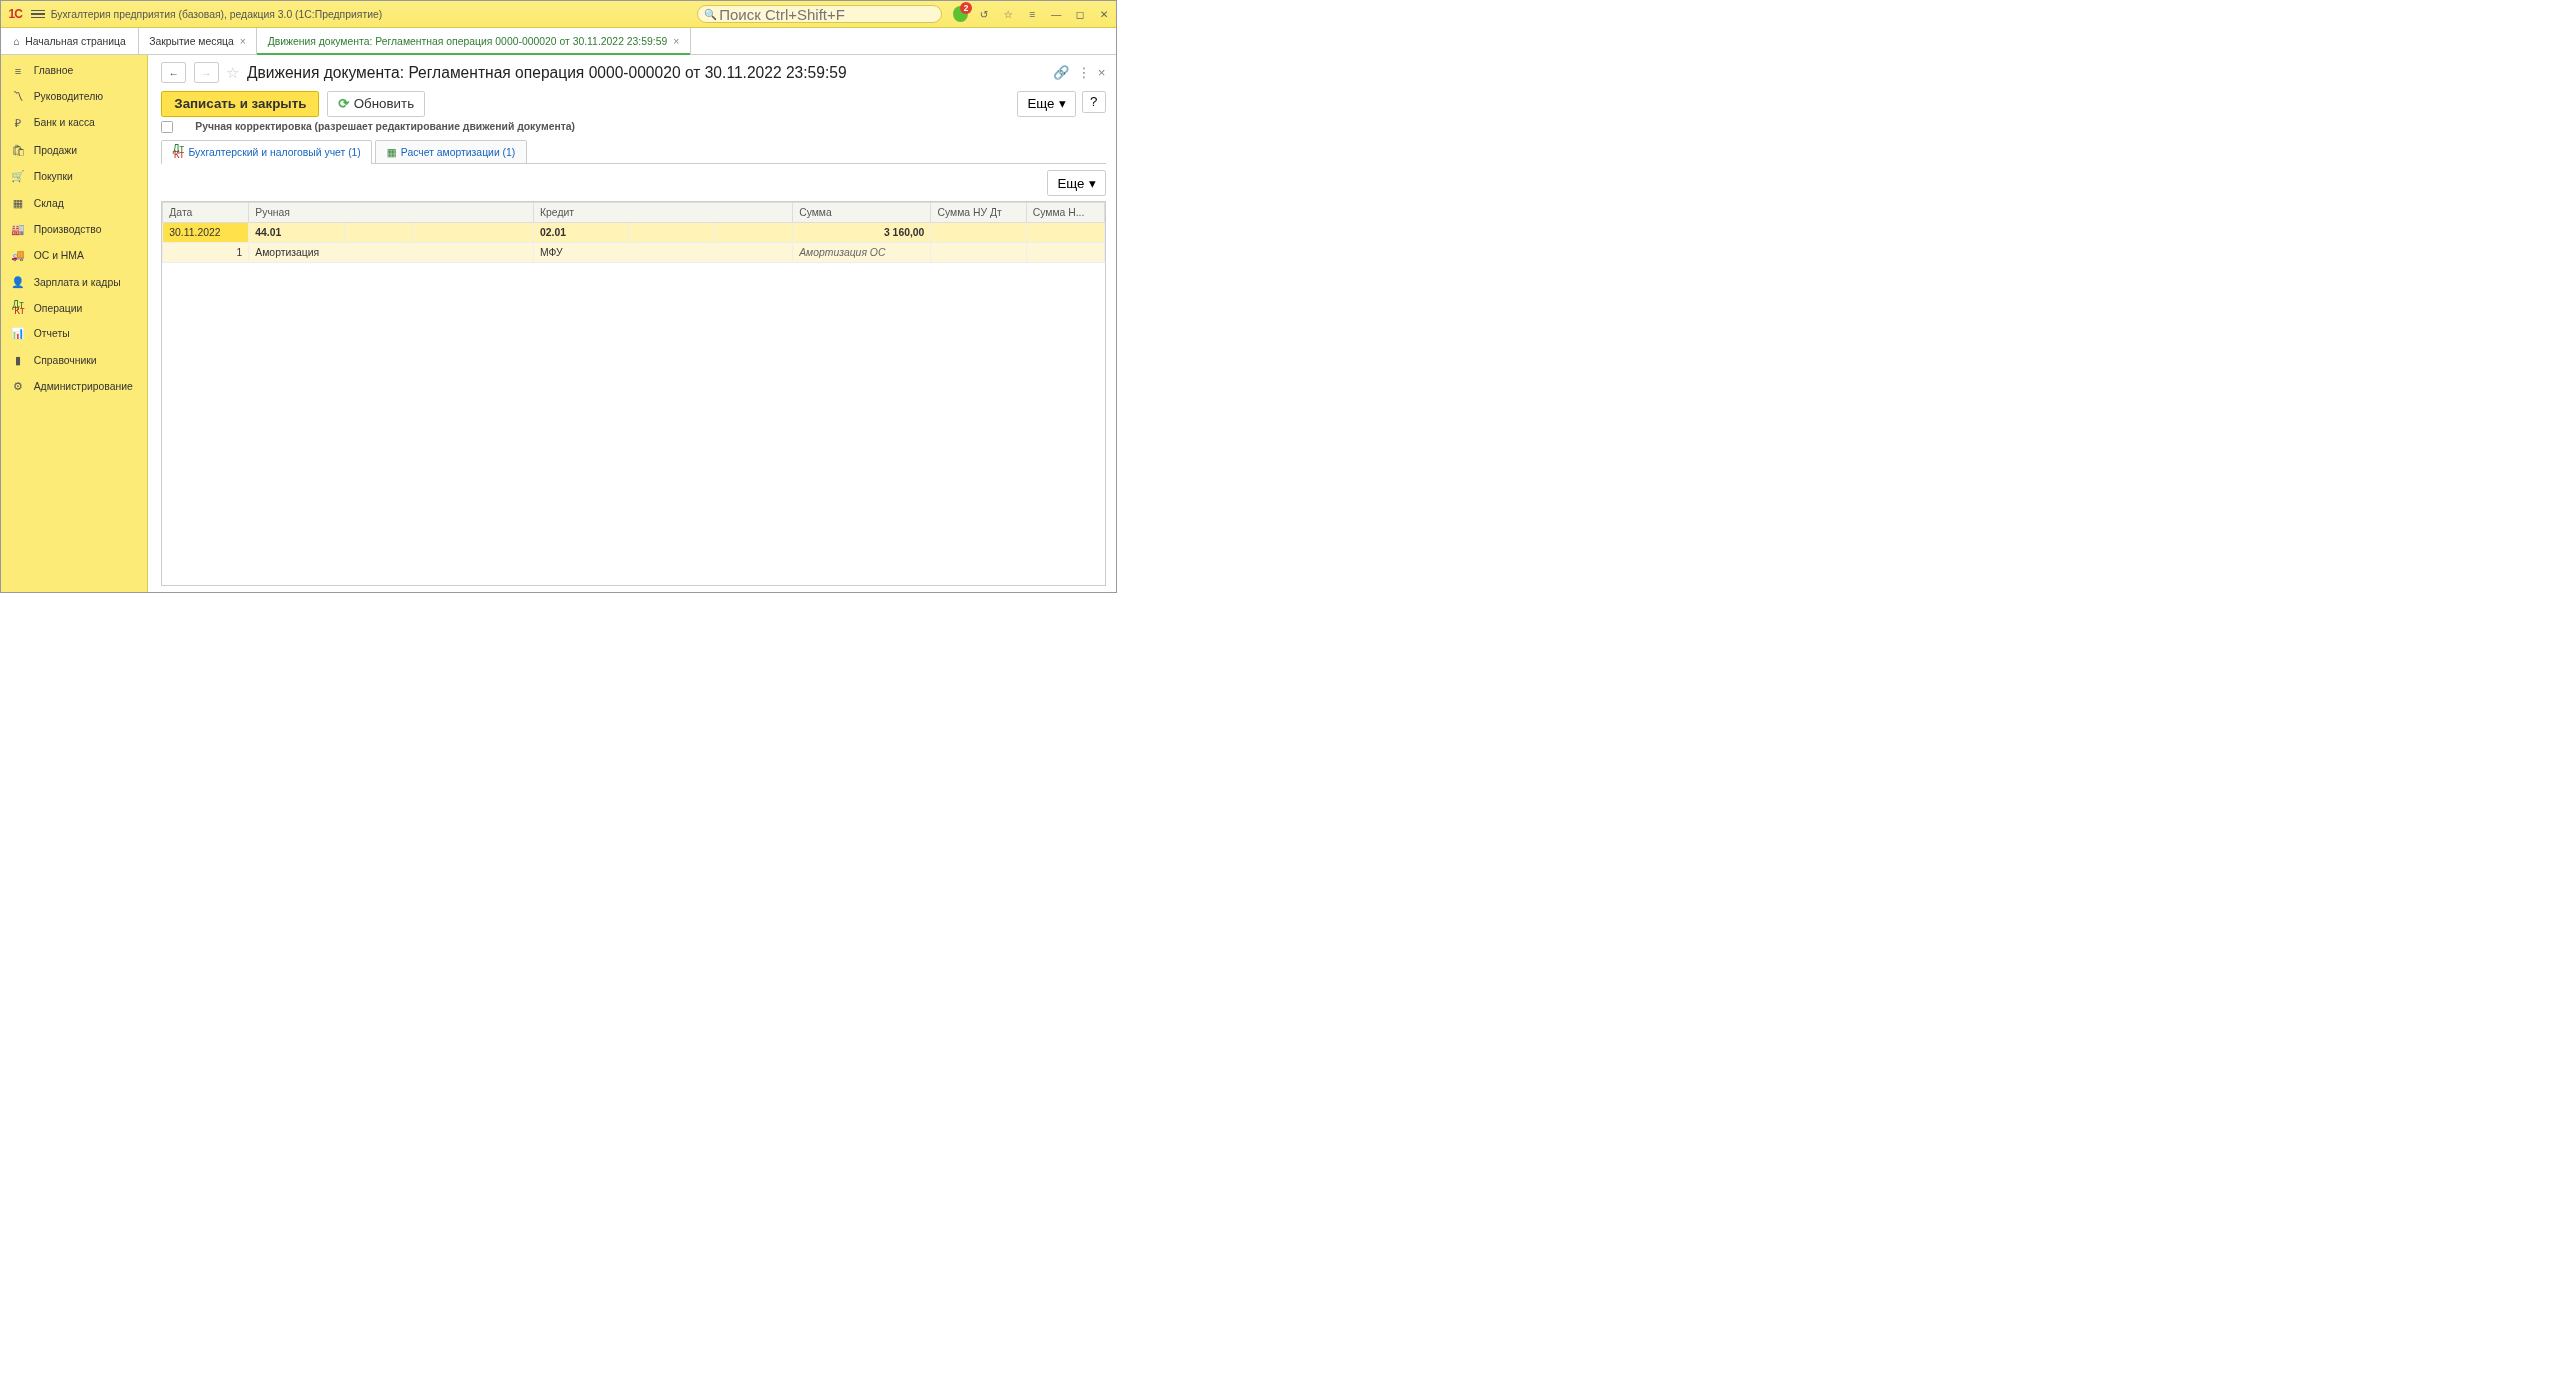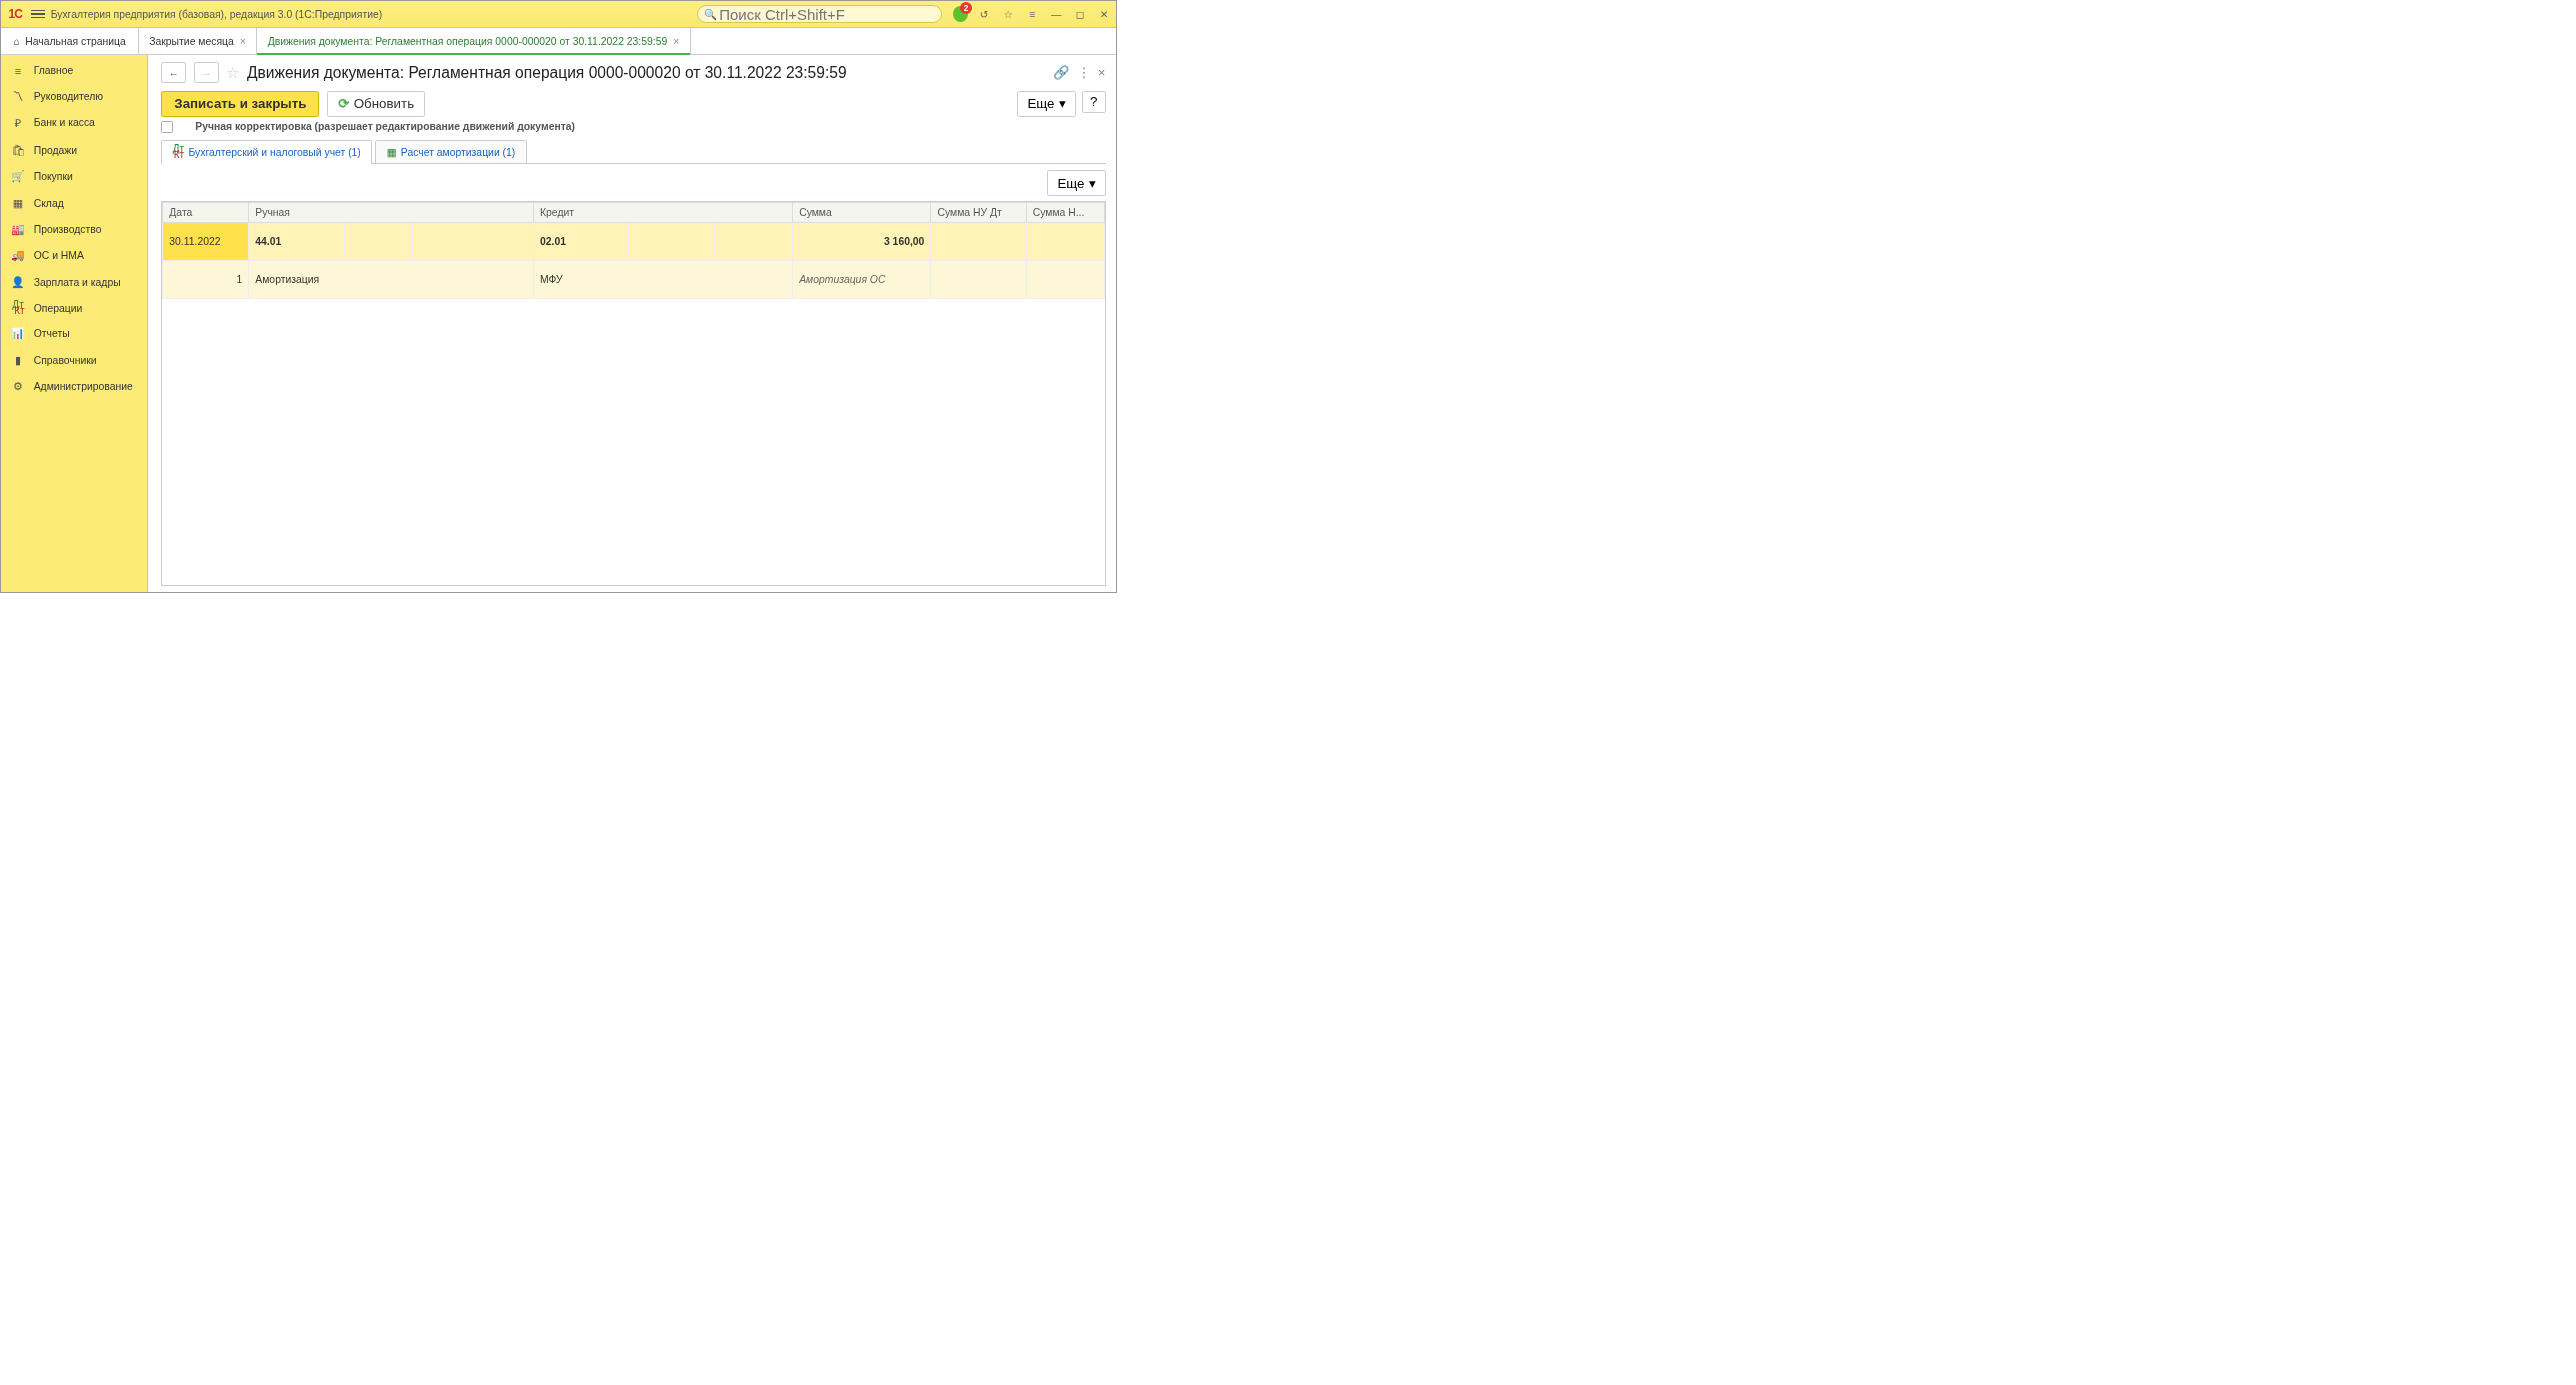--- a/index.html
+++ b/index.html
@@ -68,21 +68,21 @@
   .dtkt .k{color:#c62828;display:block;text-align:right;}
   .grid-icon{color:#2e7d32;}
 
   
   .table-toolbar{display:flex;justify-content:flex-end;margin-bottom:4.4px;}
 
   
   .grid-wrap{border:0.7px solid #ccc;flex:1;overflow:hidden;}
   table.grid{width:100%;border-collapse:collapse;table-layout:fixed;border-radius:17px;}
   table.grid th{background:#f5f5f0;border:0.7px solid #ddd;padding:4.4px 6px;text-align:left;font-weight:normal;color:#555;font-size:10.4px;}
-  table.grid td{border:0.7px solid #eee;padding:13px 6px;font-size:10.4px;}
+  table.grid td{border:0.7px solid #eee;padding:4px 6px;font-size:10.4px;}
   tr.r1 td{background:#fff3b8;}
   tr.r1 td.date{background:#ffe14b;font-weight:normal;}
   tr.r2 td{background:#fdf6d7;}
   tr.r1 td.bold{font-weight:bold;}
   td.num{text-align:right;}
   td.italic{font-style:italic;color:#666;}
 
   .col-date{width:74px;}
   .col-sub1{width:82px;}
   .col-sub2{width:59px;}

